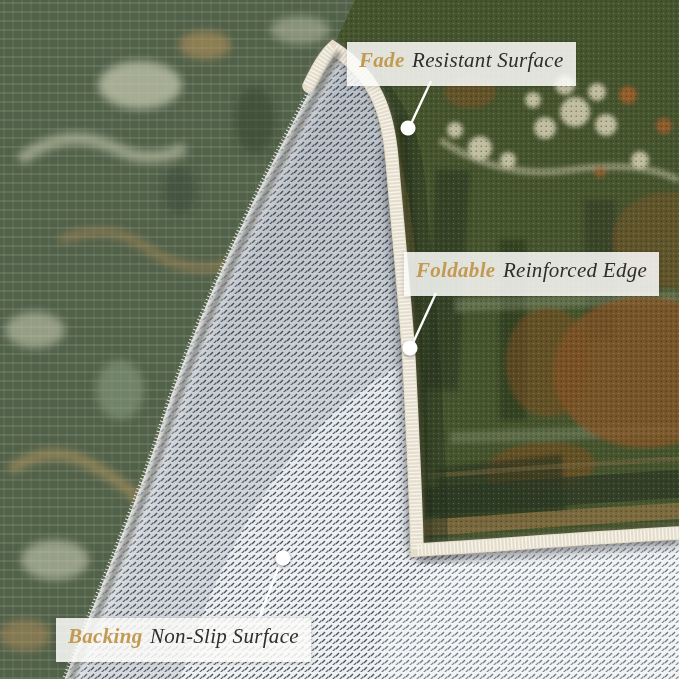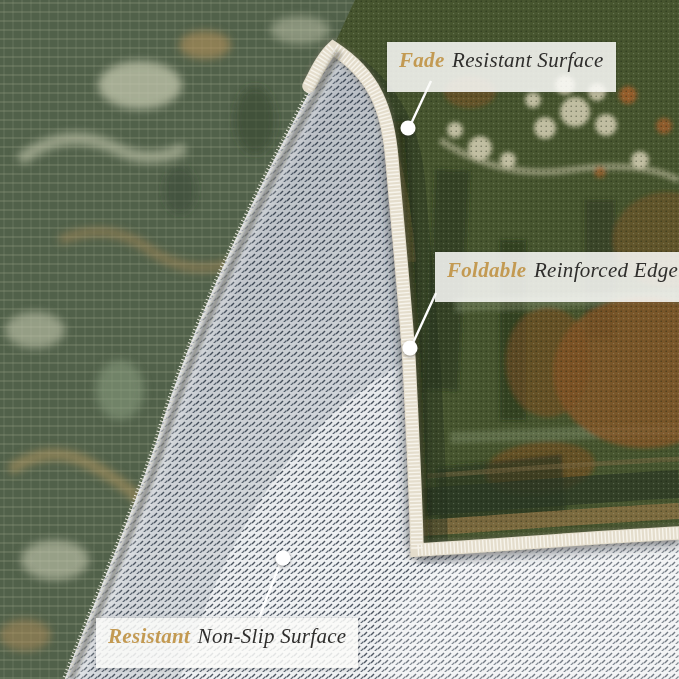--- a/index.html
+++ b/index.html
@@ -5,37 +5,36 @@
   html,body{margin:0;padding:0;background:#222;}
   .stage{
     position:relative;width:679px;height:679px;overflow:hidden;
     background:#51614a;
     font-family:"Liberation Serif","DejaVu Serif",serif;
   }
   .scene{position:absolute;left:0;top:0;}
   .callout{
     position:absolute;
     background:rgba(252,252,249,0.86);
-    padding:4px 12px 18px 12px;
+    padding:4px 12px 12px 12px;
     font-style:italic;
     font-size:21px;
     letter-spacing:0.3px;
     white-space:nowrap;
     color:#2f2e2c;
     box-shadow:0 1px 5px rgba(40,40,40,0.18);
     line-height:28px;
-    margin-left:40px;
   }
   .callout .kw{
     font-weight:bold;
     color:#c39a52;
     margin-right:2px;
   }
   #callout-fade{left:347px;top:42px;}
-  #callout-foldable{left:395px;top:252px;}
+  #callout-foldable{left:404px;top:252px;}
   #callout-silicone{left:56px;top:618px;}
 </style>
 </head>
 <body>
 
 <div class="stage">
 
 <svg class="scene" width="679" height="679" viewBox="0 0 679 679" xmlns="http://www.w3.org/2000/svg">
   <defs>
 
@@ -197,16 +196,16 @@
 
 <div class="callout" id="callout-fade">
   <span class="kw">Fade</span><span> Resistant Surface</span>
 </div>
 
 <div class="callout" id="callout-foldable">
   <span class="kw">Foldable</span><span> Reinforced Edge</span>
 </div>
 
 <div class="callout" id="callout-silicone">
-  <span class="kw">Resistant</span><span> Non-Slip Surface</span>
+  <span class="kw">Backing</span><span> Non-Slip Surface</span>
 </div>
 
 </div>
 
 </body></html>

